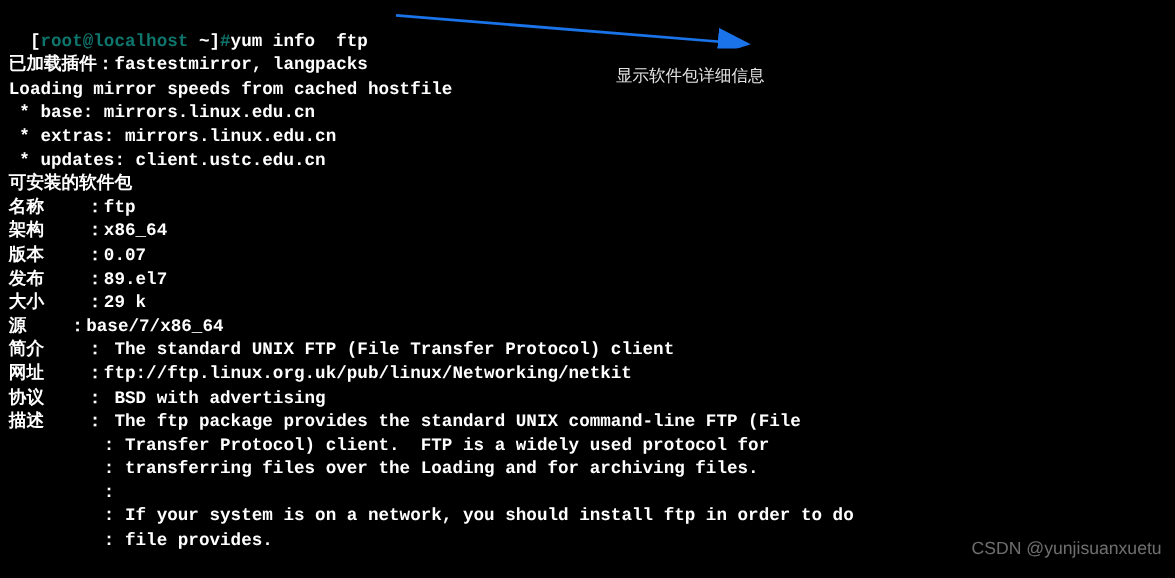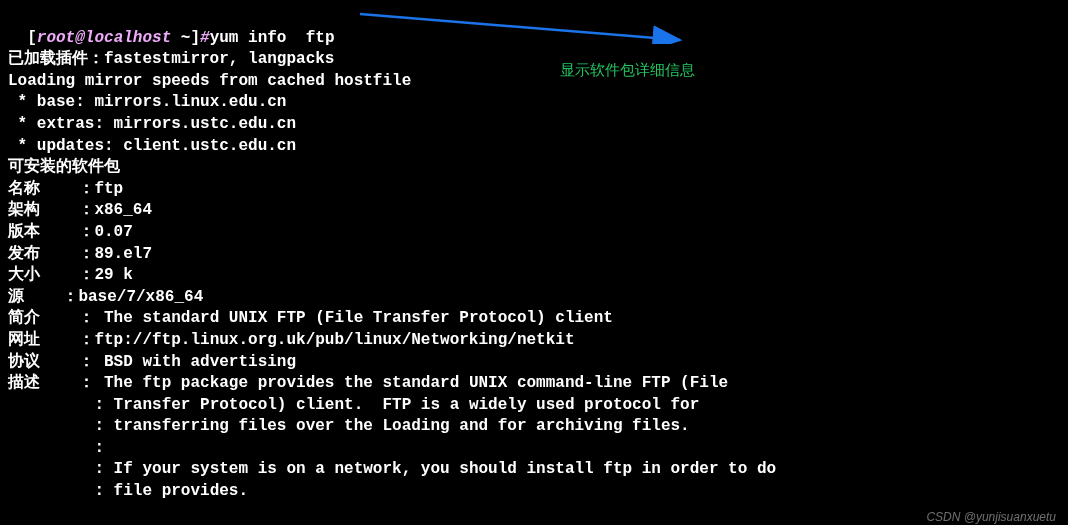--- a/index.html
+++ b/index.html
@@ -11,49 +11,48 @@
       font-weight: bold;
       line-height: 1.35;
       width: 1068px;
       height: 525px;
       padding: 6px 8px;
       position: relative;
       overflow: hidden;
     }
     .prompt-line { white-space: pre; }
     .bracket { color: #fff; }
-    .red { color: #f0abfc; font-style: italic; }
+    .red { color: #0f766e; }
     .white { color: #fff; }
     .term-line { white-space: pre; color: #fff; }
     .annotation {
       position: absolute;
       top: 60px;
       left: 560px;
-      color: #22c55e;
+      color: #e5e5e5;
       font-family: sans-serif;
       font-weight: normal;
       font-size: 15px;
     }
     .arrow {
       position: absolute;
       top: 12px;
       left: 360px;
       width: 330px;
       height: 32px;
       pointer-events: none;
     }
     .watermark {
       position: absolute;
-      bottom: 0;
+      bottom: 14px;
       right: 12px;
       color: rgba(200,200,200,0.55);
       font-family: sans-serif;
       font-weight: normal;
-      font-size: 12px;
-      font-style: italic;
+      font-size: 16px;
     }
     pre { font-family: inherit; font-weight: inherit; }
   </style>
 </head>
 <body>
 
 <svg class="arrow" viewBox="0 0 330 32">
   <defs>
     <marker id="ah" markerWidth="12" markerHeight="10" refX="11" refY="5" orient="auto">
       <polygon points="0 0, 12 5, 0 10" fill="#1a73e8"></polygon>
@@ -63,21 +62,21 @@
 </svg>
 <div class="annotation">显示软件包详细信息</div>
 
 <div class="prompt-line">
   <span class="bracket">[</span><span class="red">root@localhost</span><span class="white"> ~</span><span class="bracket">]</span><span class="red">#</span><span class="white">yum info  ftp</span>
 </div>
 
 <pre class="term-line">已加载插件：fastestmirror, langpacks</pre>
 <pre class="term-line">Loading mirror speeds from cached hostfile</pre>
 <pre class="term-line"> * base: mirrors.linux.edu.cn</pre>
-<pre class="term-line"> * extras: mirrors.ustc.edu.cn</pre>
+<pre class="term-line"> * extras: mirrors.linux.edu.cn</pre>
 <pre class="term-line"> * updates: client.ustc.edu.cn</pre>
 <pre class="term-line">可安装的软件包</pre>
 
 <pre class="term-line"><span>名称    </span><span>：</span><span>ftp</span></pre>
 <pre class="term-line"><span>架构    </span><span>：</span><span>x86_64</span></pre>
 <pre class="term-line"><span>版本    </span><span>：</span><span>0.07</span></pre>
 <pre class="term-line"><span>发布    </span><span>：</span><span>89.el7</span></pre>
 <pre class="term-line"><span>大小    </span><span>：</span><span>29 k</span></pre>
 <pre class="term-line"><span>源    </span><span>：</span><span>base/7/x86_64</span></pre>
 <pre class="term-line"><span>简介    </span><span>： </span><span>The standard UNIX FTP (File Transfer Protocol) client</span></pre>

